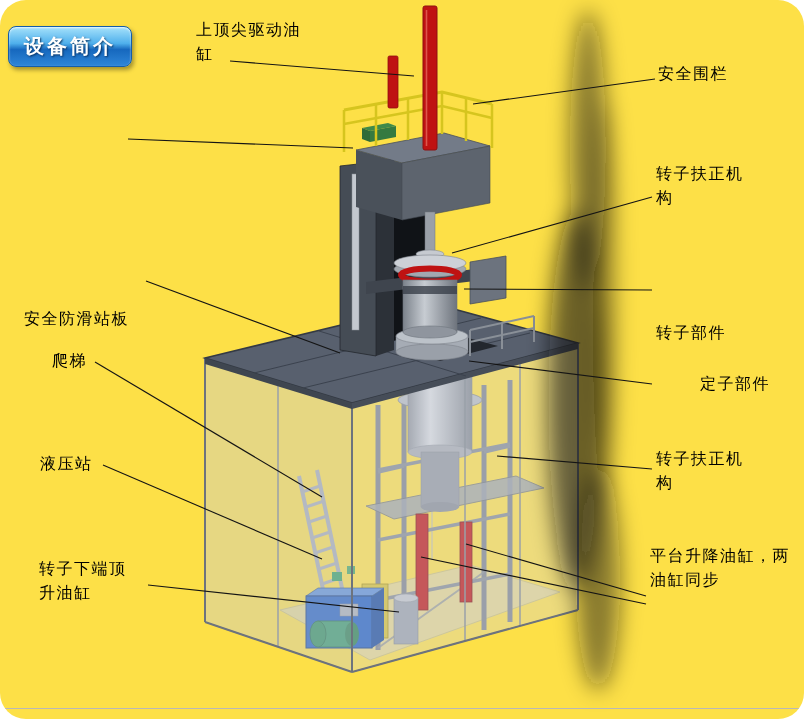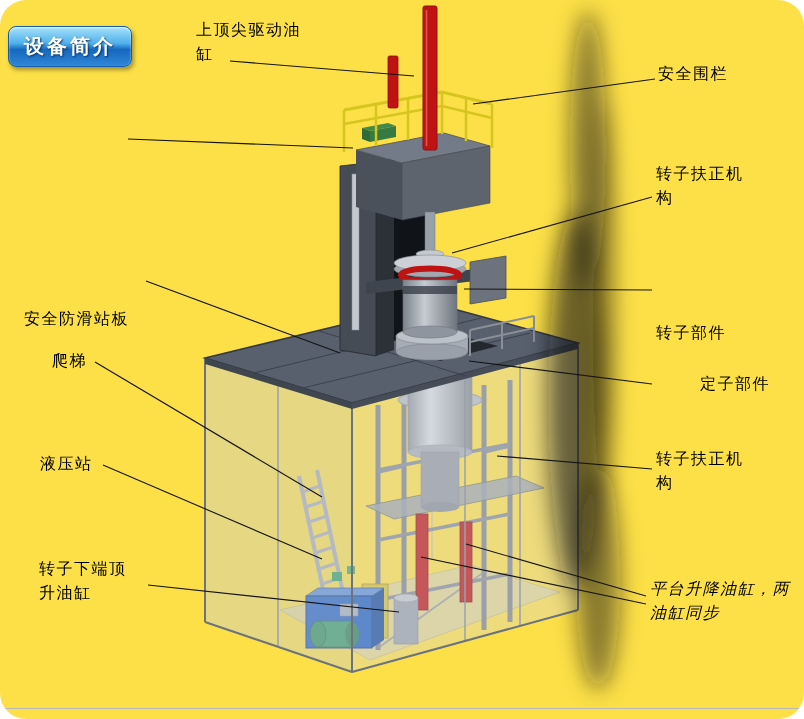--- a/index.html
+++ b/index.html
@@ -41,21 +41,21 @@
   <div class="label" style="left:196px;top:18px;width:122px;">上顶尖驱动油缸</div>
   <div class="label nowrap" style="left:658px;top:62px;">安全围栏</div>
   <div class="label" style="left:656px;top:162px;width:104px;">转子扶正机构</div>
   <div class="label nowrap" style="left:24px;top:268px;margin-top:39px;">安全防滑站板</div>
   <div class="label nowrap" style="left:656px;top:287px;margin-top:34px;">转子部件</div>
   <div class="label nowrap" style="left:52px;top:349px;">爬梯</div>
   <div class="label nowrap" style="left:656px;top:372px;margin-left:44px;">定子部件</div>
   <div class="label nowrap" style="left:40px;top:452px;text-align:center;">液压站</div>
   <div class="label" style="left:656px;top:447px;width:104px;">转子扶正机构</div>
   <div class="label" style="left:24px;top:557px;width:104px;margin-left:15px;">转子下端顶升油缸</div>
-  <div class="label" style="left:650px;top:577px;width:142px;font-style:italic;">平台升降油缸，两油缸同步</div>
+  <div class="label" style="left:650px;top:544px;width:142px;">平台升降油缸，两油缸同步</div>
 
   <div class="bottom-rule"></div>
 
   <svg class="machine-svg" width="804" height="719" viewBox="0 0 804 719" xmlns="http://www.w3.org/2000/svg">
     <defs>
       <linearGradient id="cylGrad" x1="0" y1="0" x2="1" y2="0">
         <stop offset="0" stop-color="#8d939c"></stop>
           <stop offset="0.35" stop-color="#d9dde2"></stop>
           <stop offset="1" stop-color="#7e858e"></stop>
       </linearGradient>

